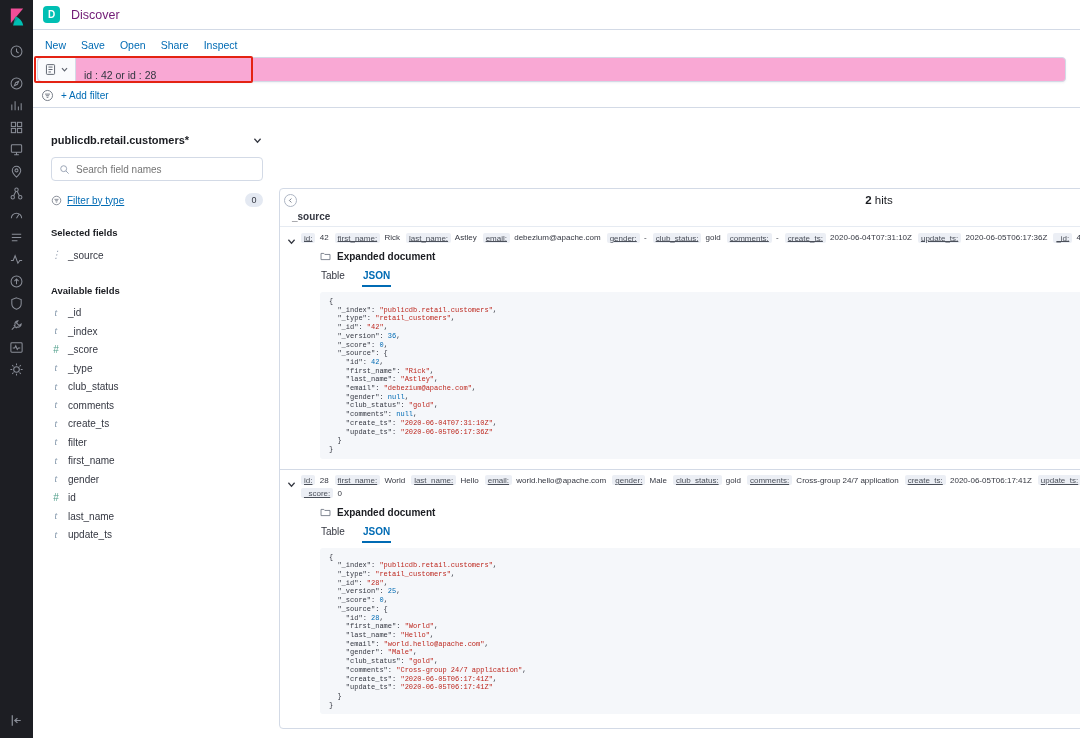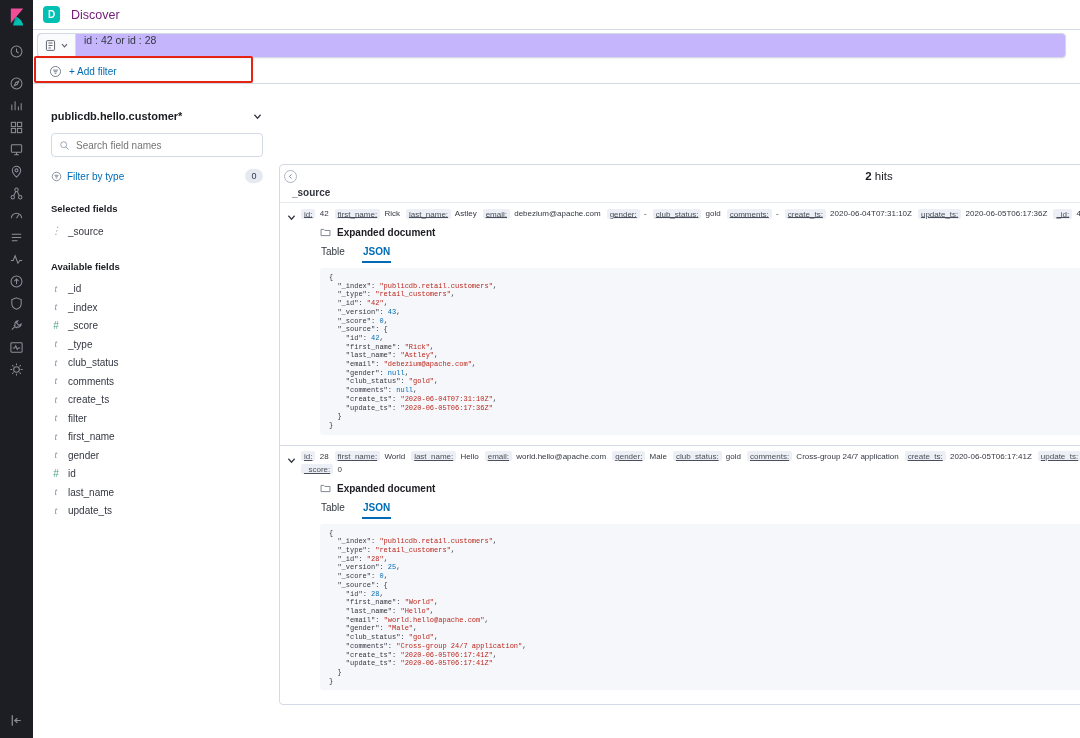--- a/index.html
+++ b/index.html
@@ -21,48 +21,48 @@
 
   .hdr { height:30px; border-bottom:1px solid #d3dae6; display:flex; align-items:center; padding:0 10px; }
   .app-badge { width:17px; height:17px; border-radius:4px; background:#00bfb3; color:#fff;
     font-size:10px; font-weight:bold; display:flex; align-items:center; justify-content:center; margin-right:11px; }
   .hdr-title { font-size:12.5px; color:#701a75; }
 
   .tbar { display:flex; gap:15px; padding:8px 10px 3px 12px; height:24px; align-items:center; }
   .tbar a { color:#006bb4; font-size:10.5px; text-decoration:none; cursor:pointer; }
 
   .qrow { display:flex; align-items:center; padding:2px 14px 2px 4px; height:30px; }
-  .qgroup { display:flex; align-items:flex-start; flex:1; border:1px solid #d3dae6; border-radius:4px;
-    height:25px; background:#c4b5fd; box-shadow:0 1px 2px rgba(152,162,179,.15); }
+  .qgroup { display:flex; align-items:flex-end; flex:1; border:1px solid #d3dae6; border-radius:4px;
+    height:25px; background:#f9a8d4; box-shadow:0 1px 2px rgba(152,162,179,.15); }
   .qbtn { display:flex; align-items:center; gap:3px; padding:0 6px; height:100%;
     border-right:1px solid #d3dae6; color:#5e646f; background:#fafbfd; border-radius:4px 0 0 4px; }
   .ic { display:inline-block; color:inherit; }
   .ic-13 { width:13px; height:13px; }
   .ic-11 { width:11px; height:11px; }
   .ic-9 { width:9px; height:9px; }
   .qinput { flex:1; border:0; outline:none; font-size:10.5px; padding:0 8px; color:#343741;
     font-family:"Liberation Sans",sans-serif; background:transparent; }
   .annotation { position:absolute; left:1px; top:56px; width:219px; height:27px;
     border:2px solid #e42313; border-radius:2px; z-index:30; pointer-events:none; }
 
-  .frow { display:flex; align-items:center; gap:7px; padding:0 10px 0 16px; height:24px;
+  .frow { display:flex; align-items:center; gap:7px; padding:0 10px 0 8px; height:24px;
     border-bottom:1px solid #d3dae6; color:#69707d; }
   .addf { color:#006bb4; font-size:10px; cursor:pointer; }
 
   
   .content { display:flex; height:632px; }
   .sidebar { width:240px; flex-shrink:0; padding:26px 10px 0 18px; }
   .ip-row { display:flex; align-items:center; justify-content:space-between; cursor:pointer; }
   .ip-name { font-size:11px; font-weight:bold; color:#1a1c21; }
   .srch { display:flex; align-items:center; gap:6px; border:1px solid #d3dae6; border-radius:4px;
     height:22px; padding:11px 7px; margin-top:11px; background:#fff; color:#98a2b3; }
   .srch input { border:0; outline:none; flex:1; font-size:10px; font-family:"Liberation Sans",sans-serif; color:#69707d; background:transparent; }
   .fbt-row { display:flex; align-items:center; justify-content:space-between; margin-top:12px; }
   .fbt { display:flex; align-items:flex-start; gap:5px; color:#006bb4; font-size:10px;
-    cursor:pointer; }
+    text-decoration:underline; cursor:pointer; }
   .count-badge { background:#e4e9f2; border-radius:8px; min-width:18px; height:14px; line-height:14px;
     text-align:center; font-size:9px; color:#343741; padding:0 4px; }
   .sec { font-size:9.5px; font-weight:bold; color:#1a1c21; margin-top:20px; }
   .fields { margin-top:8px; }
   .field-row { display:flex; align-items:center; gap:7px; height:18.5px; font-size:10px; color:#343741; cursor:pointer; }
   .fticon { width:10px; text-align:center; font-family:"Liberation Serif",serif; font-style:italic;
     font-size:10px; line-height:10px; }
   .fticon.str { color:#8296aa; }
   .fticon.num { color:#4f9e8a; font-style:normal; font-family:"Liberation Sans",sans-serif; }
   .fticon.src { color:#98a2b3; }
@@ -207,20 +207,27 @@
   </span>
 </div>
 
 <div class="page">
 
   <div class="hdr">
     <span class="app-badge">D</span>
     <span class="hdr-title">Discover</span>
   </div>
 
+  <div class="tbar">
+      <a>New</a>
+      <a>Save</a>
+      <a>Open</a>
+      <a>Share</a>
+      <a>Inspect</a>
+    </div>
 
   <div class="qrow">
     <div class="qgroup">
       <span class="qbtn">
         <span class="ic ic-13">
           <svg viewBox="0 0 16 16" fill="none" stroke="currentColor" stroke-width="1.2">
             <rect x="3" y="2" width="10" height="12" rx="1"></rect>
             <path d="M5.5 5h5M5.5 8h5M5.5 11h3"></path>
           </svg>
         </span>
@@ -242,21 +249,21 @@
         <path d="M5 6.3h6M6 8.3h4M7 10.3h2"></path>
       </svg>
     </span>
     <span class="addf">+ Add filter</span>
   </div>
 
   <div class="content">
 
     <div class="sidebar">
       <div class="ip-row">
-        <span class="ip-name">publicdb.hello.customer*</span>
+        <span class="ip-name">publicdb.retail.customers*</span>
         <span class="ic ic-11" style="color:#343741">
           <svg viewBox="0 0 16 16" fill="none" stroke="currentColor" stroke-width="1.8">
             <path d="M3.5 5.5L8 10.5l4.5-5"></path>
           </svg>
         </span>
       </div>
       <div class="srch">
         <span class="ic ic-11">
           <svg viewBox="0 0 16 16" fill="none" stroke="currentColor" stroke-width="1.4">
             <circle cx="6.8" cy="6.8" r="4.3"></circle>
@@ -373,21 +380,21 @@
                   <span>Expanded document</span>
                 </div>
                 <div class="tabs">
                   <span class="tab">Table</span>
                   <span class="tab active">JSON</span>
                 </div>
                 <pre class="code">{
   <span class="tk-key">"_index"</span>: <span class="tk-str">"publicdb.retail.customers"</span>,
   <span class="tk-key">"_type"</span>: <span class="tk-str">"retail_customers"</span>,
   <span class="tk-key">"_id"</span>: <span class="tk-str">"42"</span>,
-  <span class="tk-key">"_version"</span>: <span class="tk-num">43</span>,
+  <span class="tk-key">"_version"</span>: <span class="tk-num">36</span>,
   <span class="tk-key">"_score"</span>: <span class="tk-num">0</span>,
   <span class="tk-key">"_source"</span>: {
     <span class="tk-key">"id"</span>: <span class="tk-num">42</span>,
     <span class="tk-key">"first_name"</span>: <span class="tk-str">"Rick"</span>,
     <span class="tk-key">"last_name"</span>: <span class="tk-str">"Astley"</span>,
     <span class="tk-key">"email"</span>: <span class="tk-str">"debezium@apache.com"</span>,
     <span class="tk-key">"gender"</span>: <span class="tk-lit">null</span>,
     <span class="tk-key">"club_status"</span>: <span class="tk-str">"gold"</span>,
     <span class="tk-key">"comments"</span>: <span class="tk-lit">null</span>,
     <span class="tk-key">"create_ts"</span>: <span class="tk-str">"2020-06-04T07:31:10Z"</span>,

